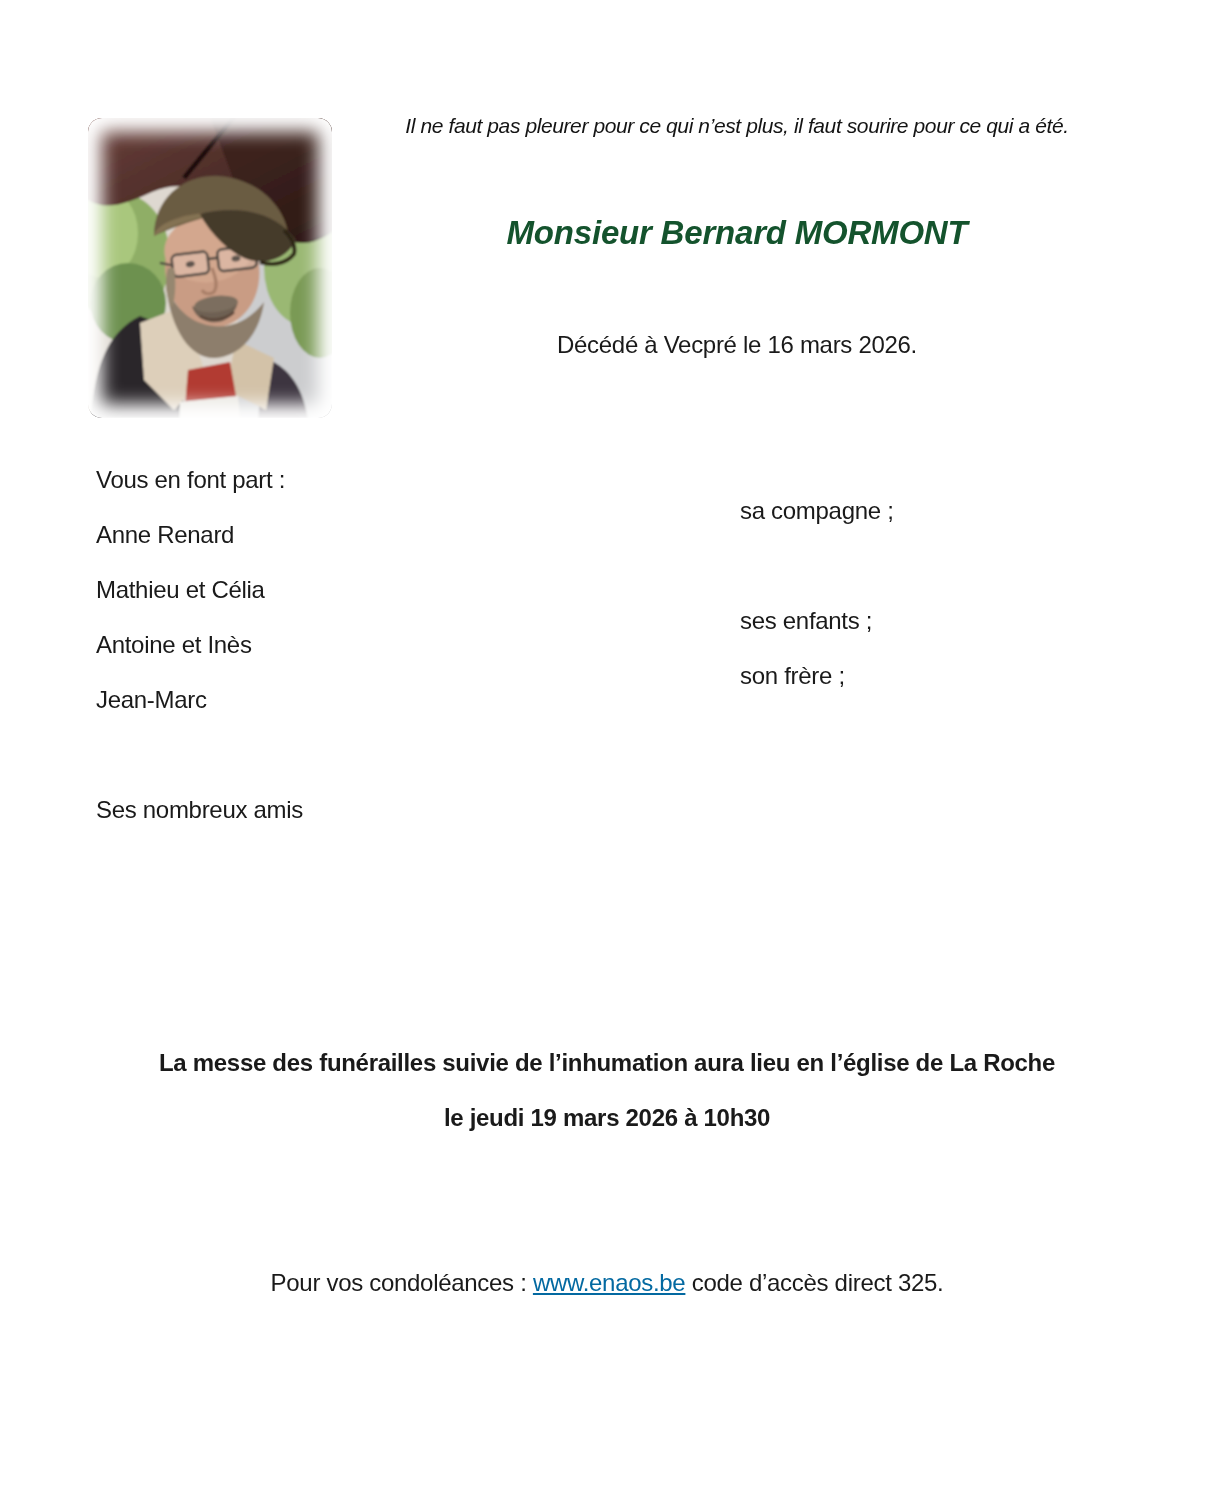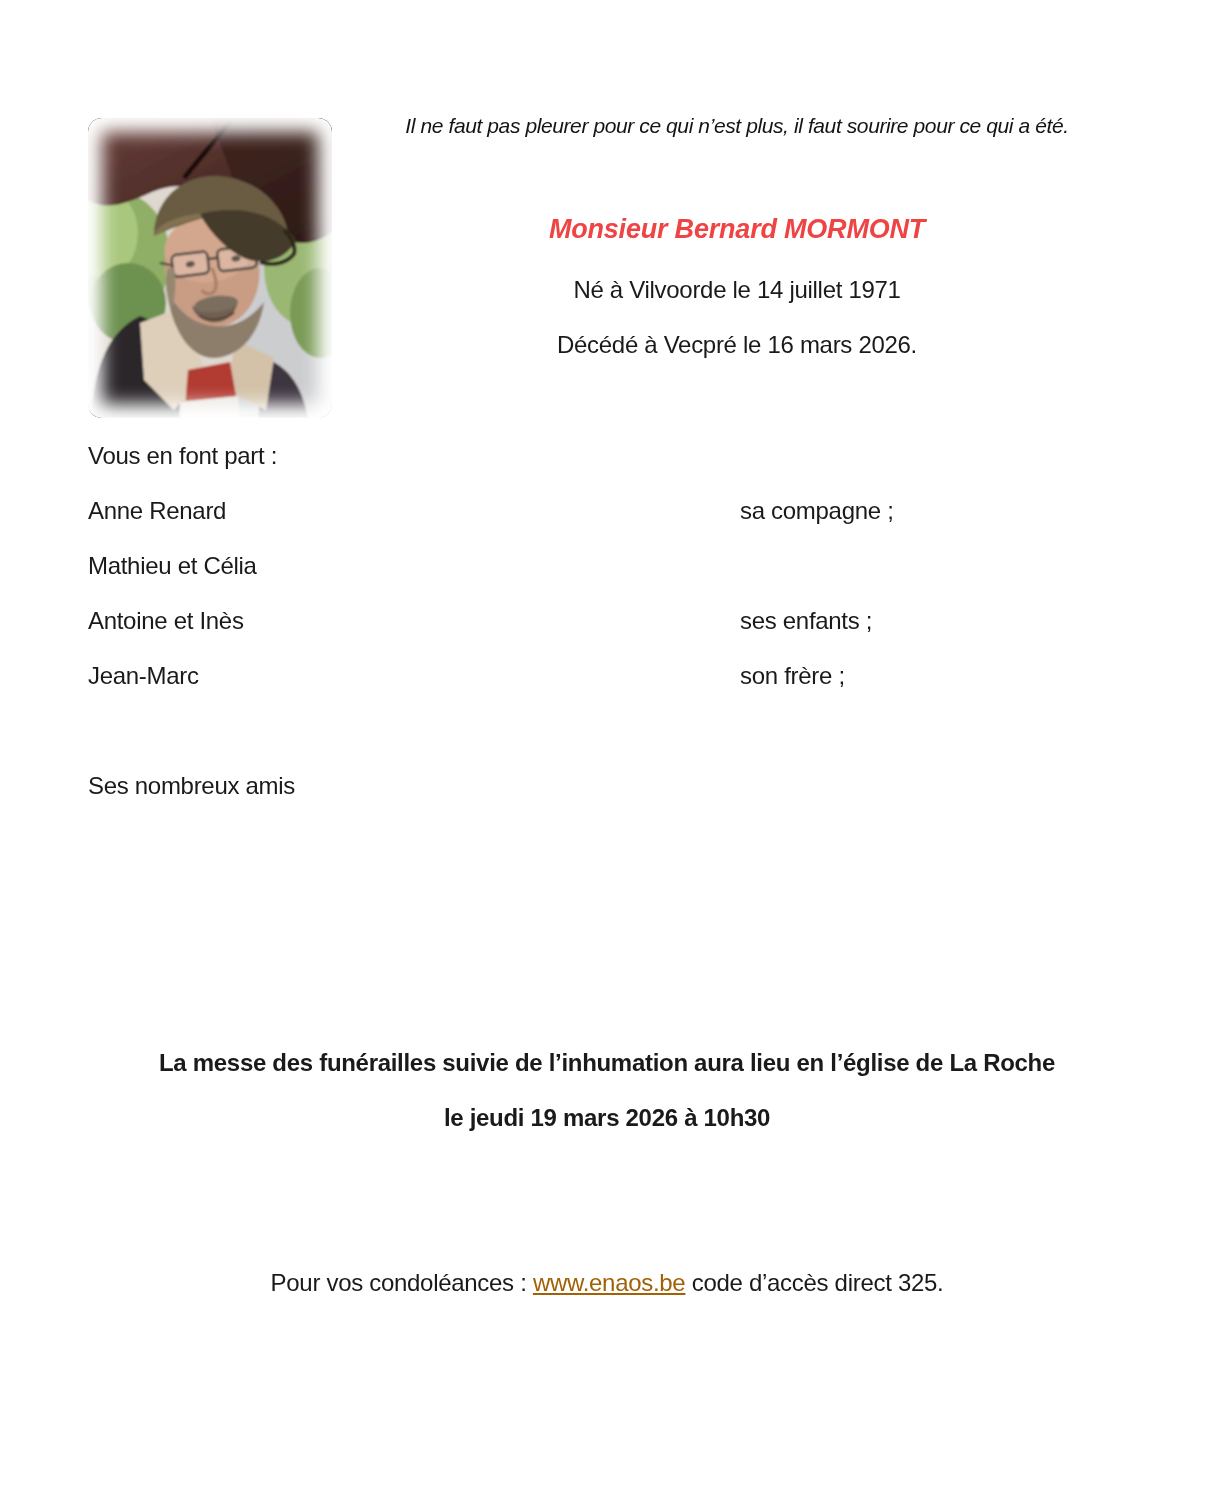--- a/index.html
+++ b/index.html
@@ -14,56 +14,56 @@
   }
   .line {
     position: absolute;
     white-space: nowrap;
     font-size: 24px;
     letter-spacing: -0.3px;
     color: #1a1a1a;
   }
   .center-top  { left: 737px; transform: translateX(-50%); }
   .center-page { left: 607px; transform: translateX(-50%); }
-  .leftcol     { left: 88px; }
+  .leftcol     { left: 96px; margin-top: 24px; }
   .rightcol    { left: 740px; }
   .bold        { font-weight: 700; }
   .quote {
     font-style: italic;
     font-size: 21px;
     letter-spacing: -0.4px;
     color: #141414;
   }
   .title {
     font-style: italic;
     font-weight: 700;
-    font-size: 27px;
+    font-size: 33px;
     letter-spacing: -0.2px;
-    color: #ef4444;
+    color: #14532d;
   }
   .photo {
     position: absolute;
     left: 88px;
     top: 118px;
     width: 244px;
     height: 300px;
     border-radius: 14px;
     overflow: hidden;
   }
   .photo svg { display: block; width: 100%; height: 100%; }
   .photo::after {
     content: "";
     position: absolute;
     inset: 0;
     border-radius: 14px;
     box-shadow: inset 0 0 18px 14px #ffffff;
     pointer-events: none;
   }
   .link {
-    color: #a16207;
+    color: #0369a1;
     text-decoration: underline;
     cursor: pointer;
   }
 </style>
 </head>
 <body>
 
 <div class="page">
 
   <div class="photo">
@@ -121,21 +121,20 @@
         <path d="M112,96 C150,86 188,94 208,122 C198,142 176,148 156,140 C138,132 120,112 112,96 Z" fill="#453b2b"></path>
         <path d="M196,112 C204,120 208,128 206,136 C198,146 184,148 172,144" fill="none" stroke="#2e2719" stroke-width="4"></path>
       </g>
     </svg>
   </div>
 
   <div class="line quote center-top" style="top:114px">Il ne faut pas pleurer pour ce qui n’est plus, il faut sourire pour ce qui a été.</div>
 
   <div class="line title center-top" style="top:214px">Monsieur Bernard MORMONT</div>
 
-  <div class="line center-top" style="top:276px">Né à Vilvoorde le 14 juillet 1971</div>
 
   <div class="line center-top" style="top:331px">Décédé à Vecpré le 16 mars 2026.</div>
 
   <div class="line leftcol" style="top:442px">Vous en font part :</div>
 
   <div class="line leftcol" style="top:497px">Anne Renard</div>
   <div class="line rightcol" style="top:497px">sa compagne ;</div>
 
   <div class="line leftcol" style="top:552px">Mathieu et Célia</div>
 

